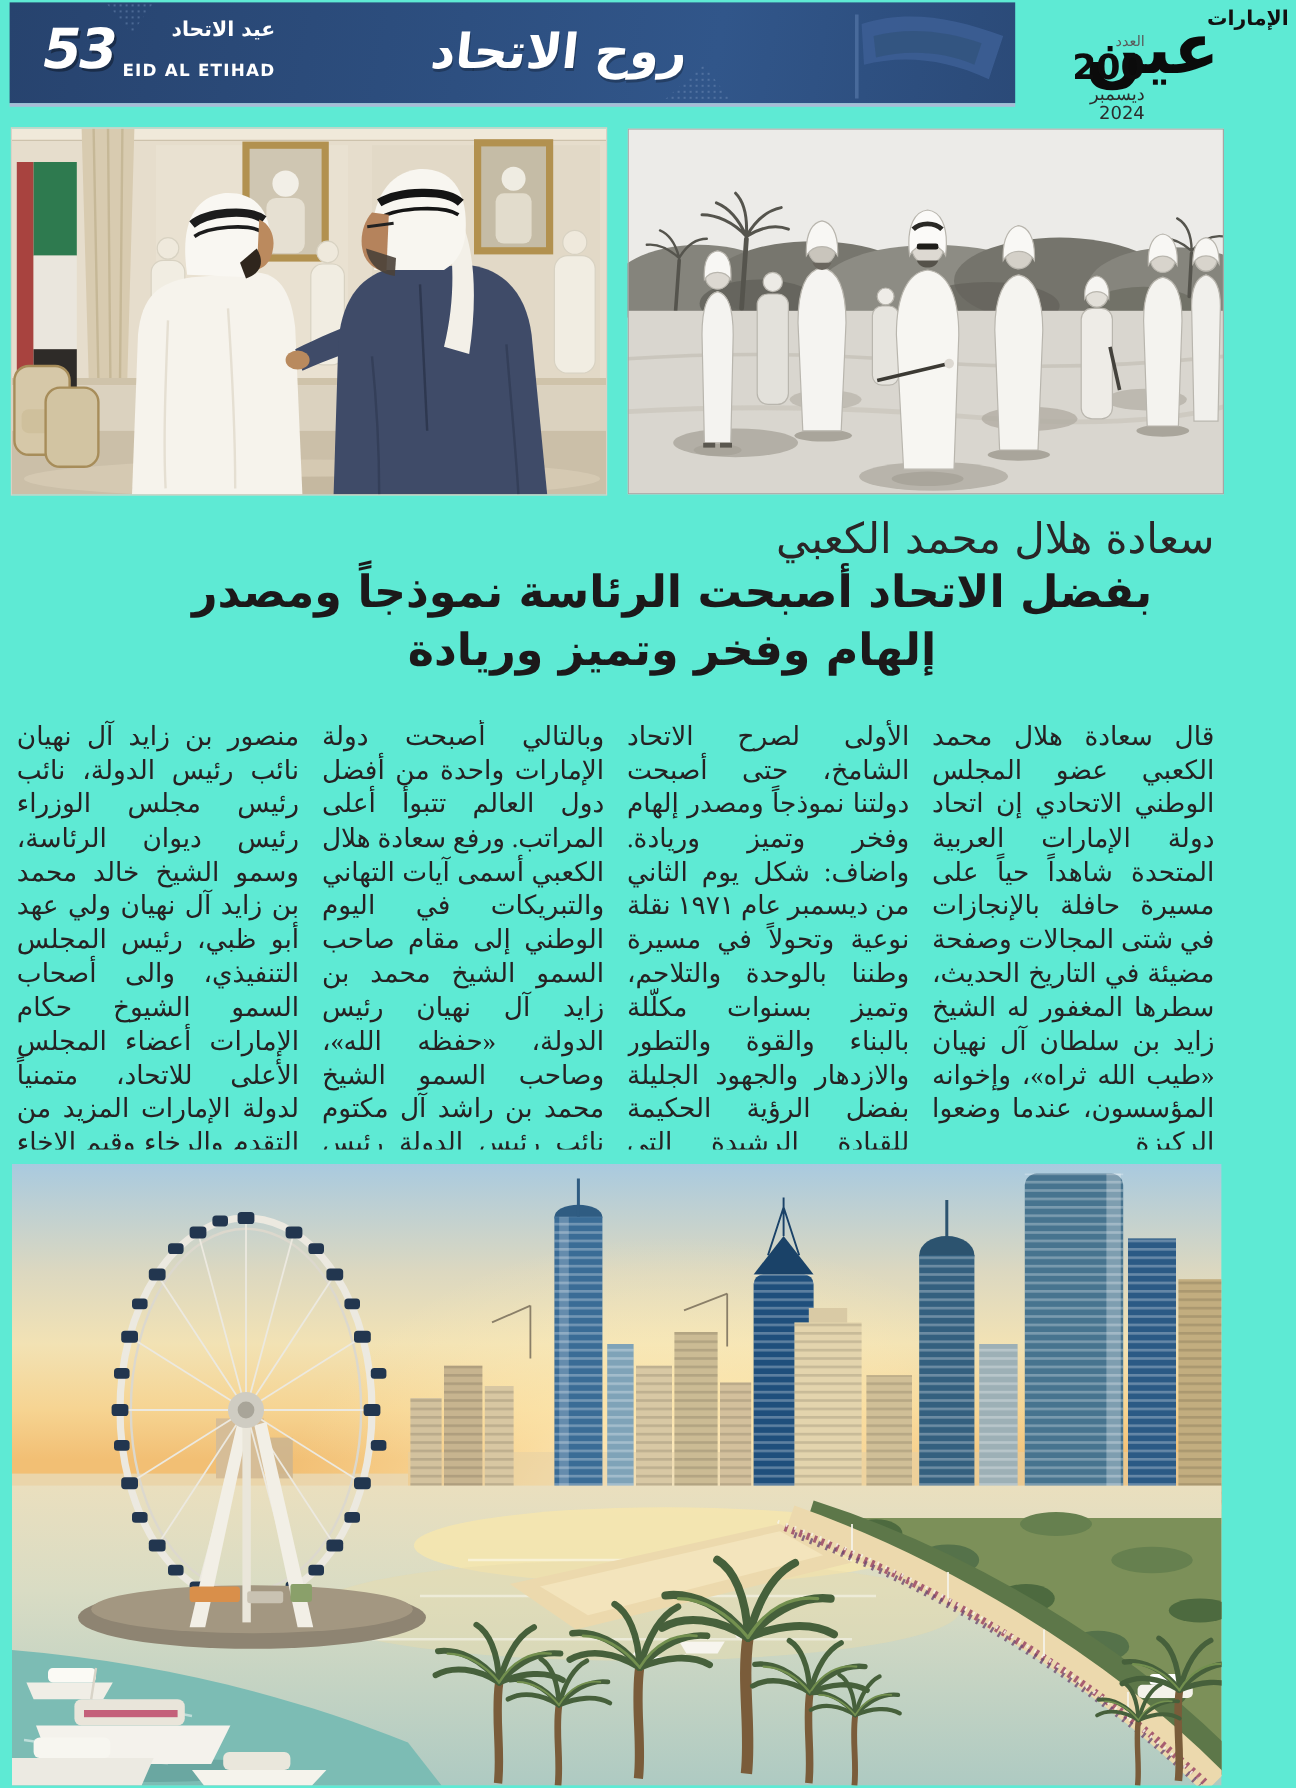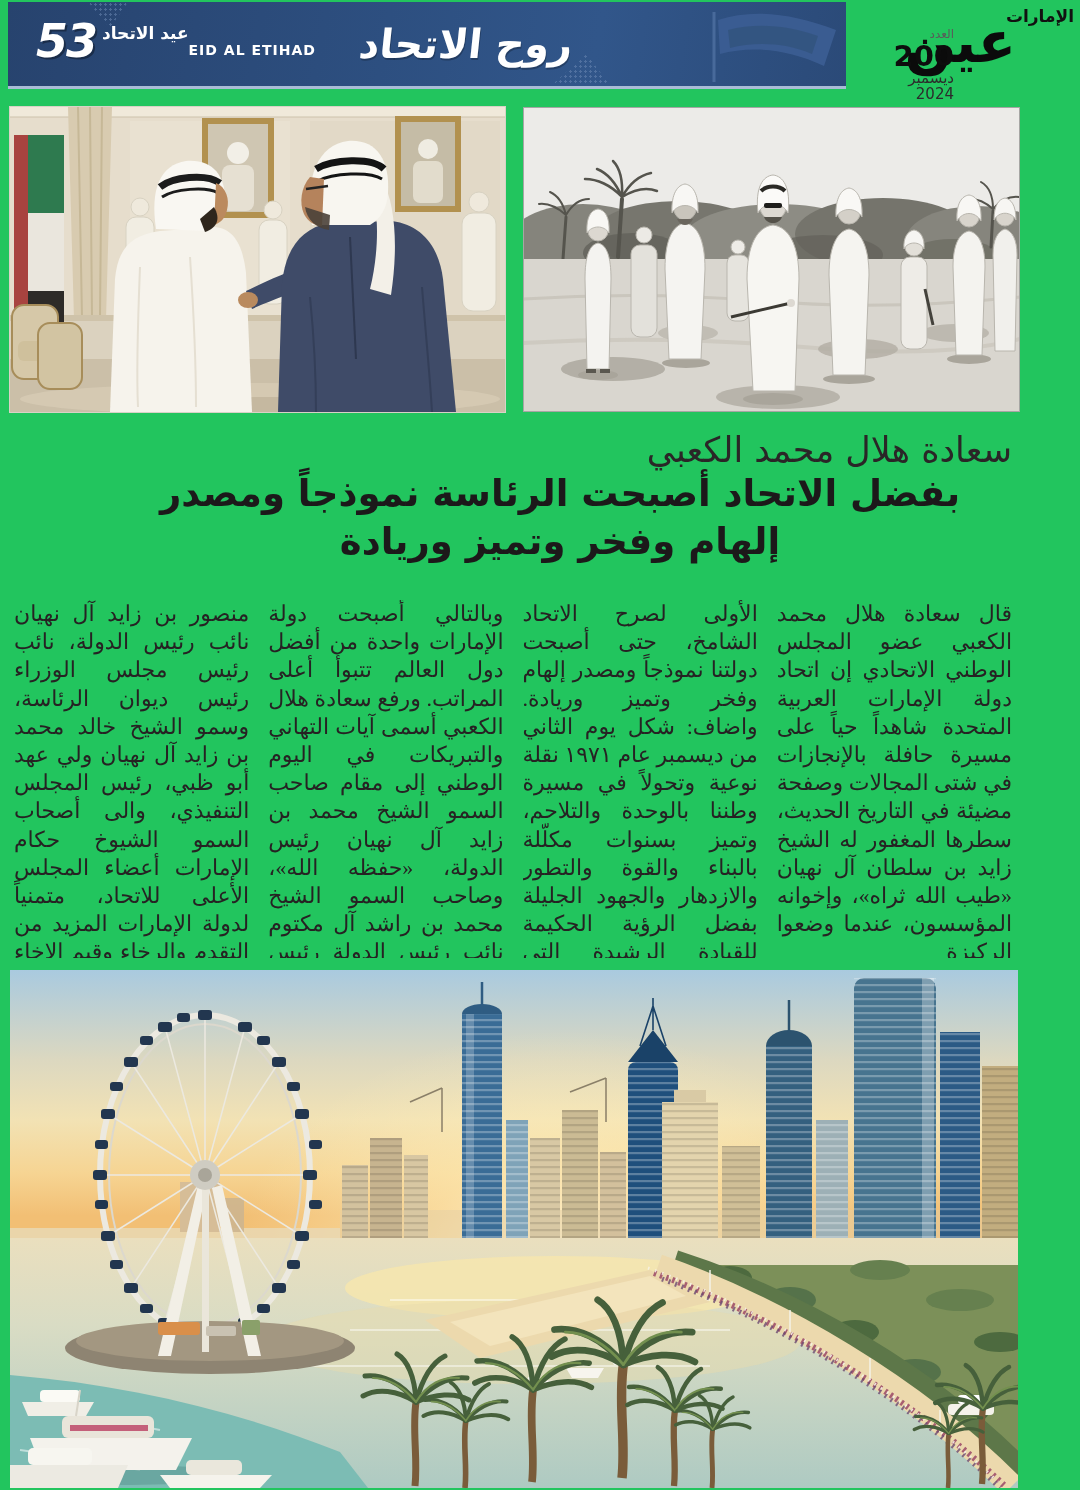--- a/index.html
+++ b/index.html
@@ -1,26 +1,26 @@
 <!DOCTYPE html>
 <html lang="ar"><head>
 <meta charset="utf-8">
 <style>
   html,body{margin:0;padding:0;background:#fff;}
-  .page{position:relative;width:1080px;height:1490px;background:#22c55e;overflow:hidden;
+  .page{position:relative;width:1080px;height:1490px;background:#5eead4;overflow:hidden;
         font-family:"DejaVu Sans",sans-serif;color:#231f20;}
 
   
   .header-bar{position:absolute;left:8px;top:2px;width:838px;height:84px;
       background:linear-gradient(100deg,#27436e 0%,#2d4f80 45%,#31568a 70%,#2b4a78 100%);
       border-bottom:3px solid #a9bcd6;}
   .eid-logo{position:absolute;left:28px;top:12px;display:flex;align-items:center;color:#fff;}
   .eid-num{font-size:46px;font-weight:bold;font-style:italic;letter-spacing:-2px;
       text-shadow:2px 2px 0 rgba(0,0,0,.35);}
-  .eid-texts{display:flex;flex-direction:row;margin-left:6px;line-height:1;}
+  .eid-texts{display:flex;flex-direction:column;margin-left:6px;line-height:1;align-items:flex-end;}
   .eid-ar{font-size:17px;font-weight:bold;direction:rtl;text-align:left;}
   .eid-en{font-size:14px;font-weight:bold;letter-spacing:1px;margin-top:18px;}
   .spirit-logo{position:absolute;left:348px;top:6px;width:220px;height:72px;color:#fff;
       font-size:40px;font-weight:bold;direction:rtl;text-align:center;line-height:72px;
       transform:skewX(-6deg);text-shadow:1px 2px 0 rgba(0,0,0,.25);}
   .flag-deco{position:absolute;left:690px;top:4px;}
   .dots{position:absolute;background-image:radial-gradient(#6f8cb6 1.1px, transparent 1.2px);
       background-size:5px 5px;opacity:.5;}
   .dots.a{left:80px;top:0;width:40px;height:26px;clip-path:polygon(0 0,100% 0,55% 100%);}
   .dots.b{left:545px;top:52px;width:56px;height:30px;clip-path:polygon(0 100%,100% 100%,60% 0);}

